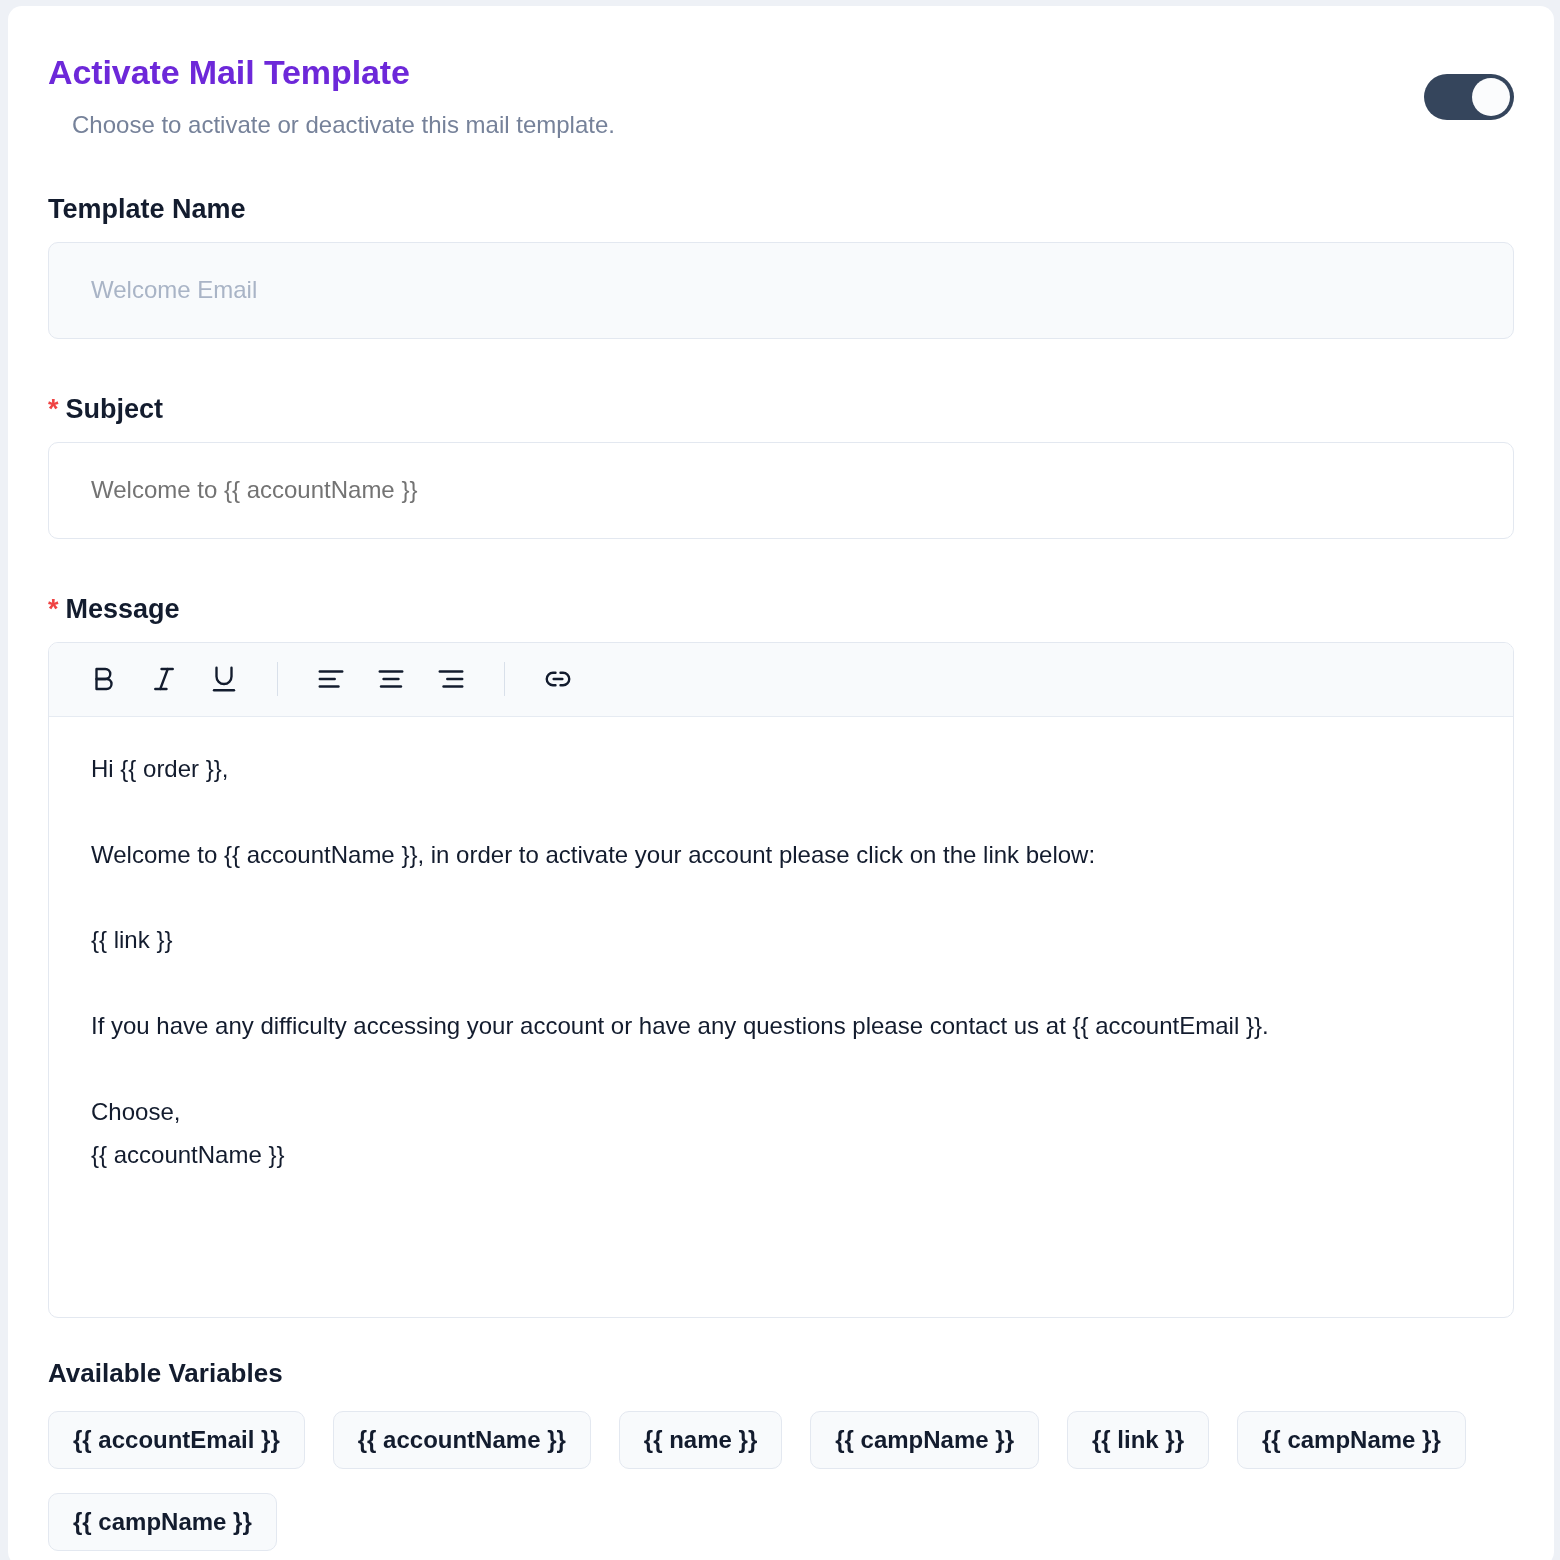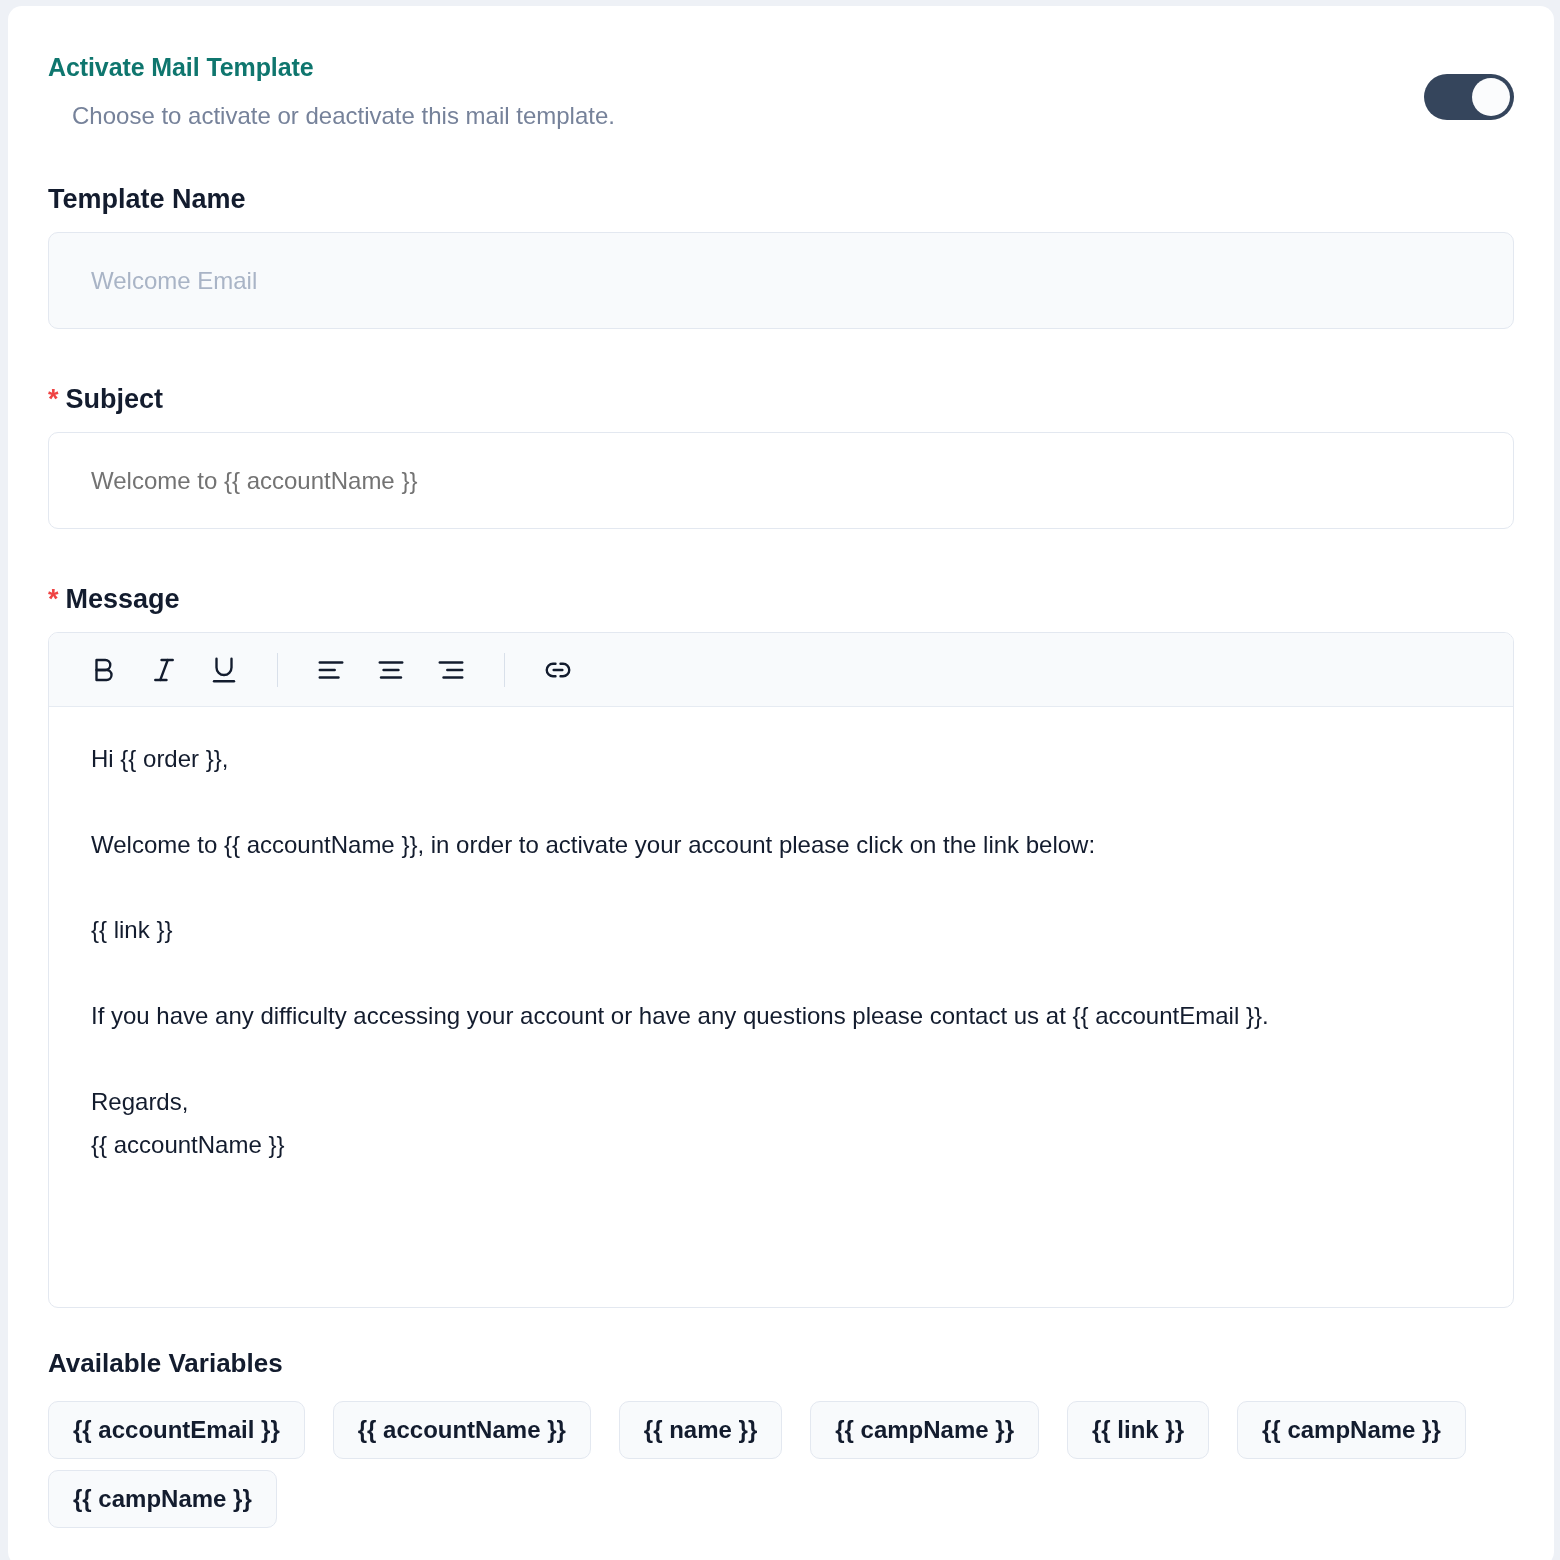--- a/index.html
+++ b/index.html
@@ -26,23 +26,23 @@
   }
 
   
   .activate-row {
     display: flex;
     align-items: flex-start;
     justify-content: space-between;
   }
   .activate-text { max-width: 1100px; }
   .h-title {
-    font-size: 25px;
-    font-weight: bold;
-    color: #0f766e;
+    font-size: 34px;
+    font-weight: bold;
+    color: #6d28d9;
     letter-spacing: -0.1px;
     line-height: 1.1;
   }
   .h-sub {
     margin-top: 20px;
     font-size: 24px;
     color: #76829a;
     line-height: 1.15;
     margin-left: 24px;
   }
@@ -145,21 +145,21 @@
   .vars-title {
     font-size: 26px;
     font-weight: bold;
     color: #131c2e;
     margin-top: 40px;
     margin-bottom: 22px;
   }
   .vars-wrap {
     display: flex;
     flex-wrap: wrap;
-    gap: 11px 28px;
+    gap: 24px 28px;
   }
   .chip {
     background: #f8fafc;
     border: 1px solid #e3e8f0;
     border-radius: 10px;
     padding: 14px 24px;
     font-size: 24px;
     font-weight: bold;
     color: #131c2e;
     cursor: pointer;
@@ -264,21 +264,21 @@
             </svg>
           </div>
 
         </div>
 
         <div class="editor-body">
           <p>Hi {{ order }},</p>
           <p>Welcome to {{ accountName }}, in order to activate your account please click on the link below:</p>
           <p>{{ link }}</p>
           <p>If you have any difficulty accessing your account or have any questions please contact us at {{ accountEmail }}.</p>
-          <p class="tight">Regards,</p>
+          <p class="tight">Choose,</p>
           <p>{{ accountName }}</p>
         </div>
       </div>
     </div>
 
     <div>
       <div class="vars-title">Available Variables</div>
       <div class="vars-wrap">
         <div class="chip">{{ accountEmail }}</div>
         <div class="chip">{{ accountName }}</div>

